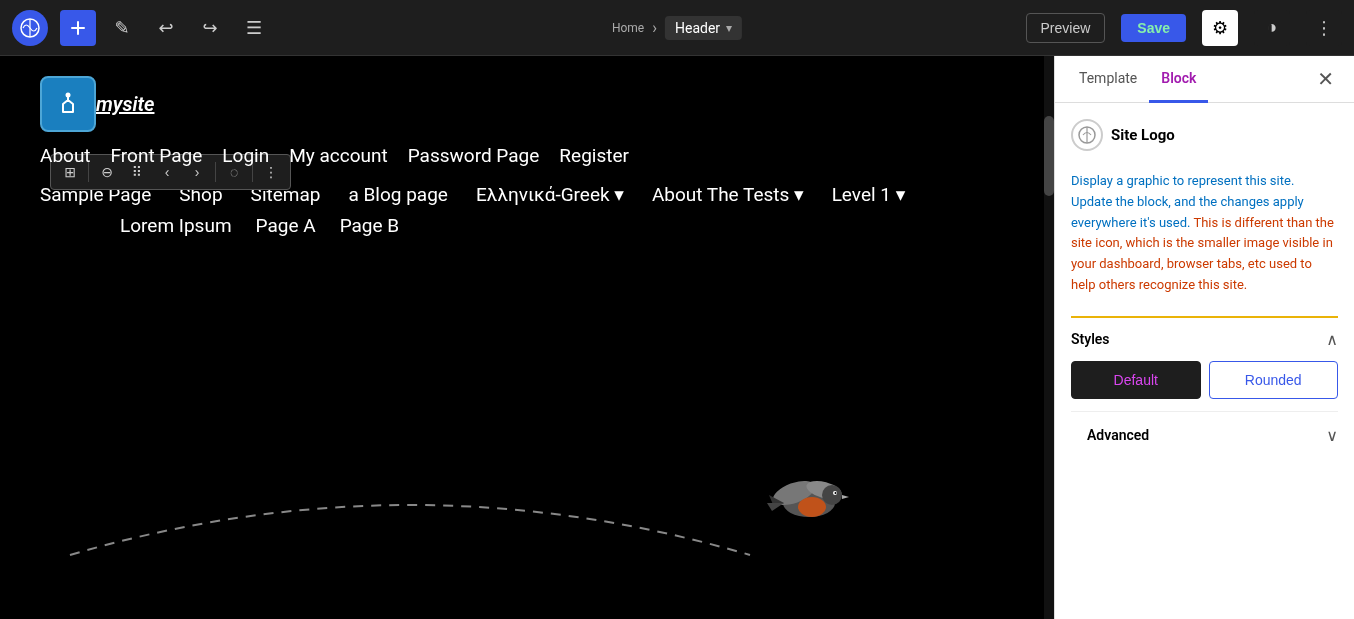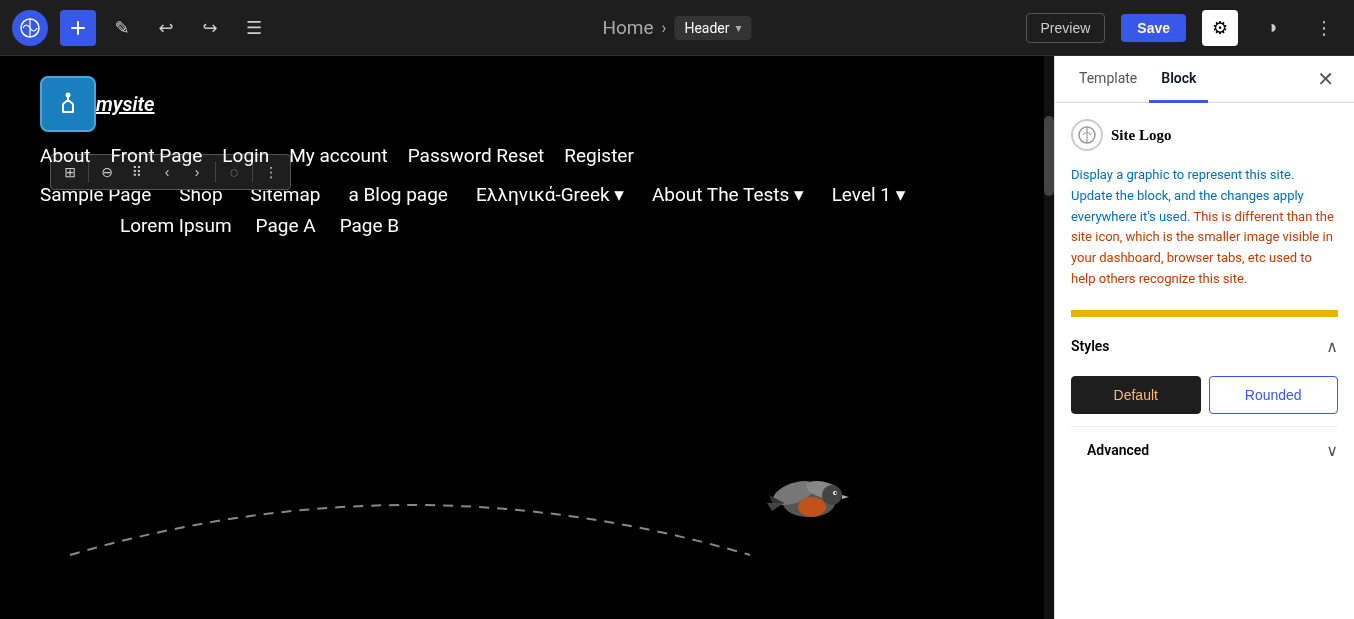--- a/index.html
+++ b/index.html
@@ -44,21 +44,21 @@
     .breadcrumb-center {
       position: absolute;
       left: 50%;
       transform: translateX(-50%);
       display: flex;
       align-items: center;
       gap: 8px;
     }
     .breadcrumb-home {
       color: #aaa;
-      font-size: 19px;
+      font-size: 12px;
       text-decoration: none;
     }
     .breadcrumb-current {
       background: #333;
       color: #fff;
       padding: 4px 10px;
       border-radius: 4px;
       font-size: 14px;
       display: flex;
       align-items: center;
@@ -76,21 +76,21 @@
       border: 1px solid #555;
       color: #ccc;
       border-radius: 4px;
       padding: 6px 14px;
       cursor: pointer;
       font-size: 14px;
     }
     .save-btn {
       background: #3858e9;
       border: none;
-      color: #fef9c3;
+      color: #86efac;
       border-radius: 4px;
       padding: 6px 16px;
       cursor: pointer;
       font-size: 14px;
       font-weight: 600;
     }
     .icon-btn {
       background: #1e1e1e;
       border: none;
       color: #ccc;
@@ -236,46 +236,45 @@
     }
     .panel-tab {
       padding: 14px 12px;
       font-size: 14px;
       color: #555;
       cursor: pointer;
       border-bottom: 3px solid transparent;
       margin-bottom: -1px;
     }
     .panel-tab.active {
-      color: #0f172a;
+      color: #a21caf;
       border-bottom-color: #3858e9;
       font-weight: 600;
     }
     .panel-close {
       margin-left: auto;
       background: none;
       border: none;
       font-size: 20px;
       cursor: pointer;
       color: #555;
       padding: 8px;
     }
     .panel-content {
       padding: 16px;
       flex: 1;
     }
     .panel-section-title {
       font-size: 15px;
       font-weight: 700;
       color: #000;
-      margin-bottom: 14px;
+      margin-bottom: 20px;
       display: flex;
       align-items: center;
       gap: 8px;
-      font-family: Liberation Serif, serif;
     }
     .panel-section-title .logo-icon {
       width: 32px; height: 32px;
       border: 2px solid #ccc;
       border-radius: 50%;
       display: flex; align-items: center; justify-content: center;
       font-size: 16px;
       color: #999;
     }
     .panel-description {
@@ -285,22 +284,22 @@
     }
     .panel-description .blue { color: #0070c0; }
 
     .styles-section {
       margin-top: 20px;
     }
     .styles-header {
       display: flex;
       align-items: center;
       justify-content: space-between;
-      padding: 20px 0;
-      border-top: 7px solid #eab308;
+      padding: 12px 0;
+      border-top: 2px solid #eab308;
       cursor: pointer;
     }
     .styles-header-label {
       font-size: 14px;
       font-weight: 600;
       color: #000;
     }
     .style-options {
       display: flex;
       gap: 8px;
@@ -311,21 +310,21 @@
       padding: 10px;
       border-radius: 4px;
       font-size: 14px;
       font-weight: 500;
       cursor: pointer;
       text-align: center;
       border: 1px solid #ddd;
     }
     .style-option.active {
       background: #1e1e1e;
-      color: #fdba74;
+      color: #d946ef;
       border-color: #1e1e1e;
     }
     .style-option.outlined {
       background: white;
       color: #3858e9;
       border-color: #3858e9;
     }
 
     .advanced-section {
       border-top: 1px solid #eee;
@@ -431,21 +430,21 @@
           </svg>
         </div>
         <span class="site-name">mysite</span>
       </div>
 
       <div class="nav-primary">
         <span class="nav-item">About</span>
         <span class="nav-item">Front Page</span>
         <span class="nav-item">Login</span>
         <span class="nav-item">My account</span>
-        <span class="nav-item">Password Reset</span>
+        <span class="nav-item">Password Page</span>
         <span class="nav-item">Register</span>
       </div>
 
       <div class="nav-secondary">
         <span class="nav-item">Sample Page</span>
         <span class="nav-item">Shop</span>
         <span class="nav-item">Sitemap</span>
         <span class="nav-item">a Blog page</span>
         <span class="nav-item">Ελληνικά-Greek ▾</span>
         <span class="nav-item">About The Tests ▾</span>

